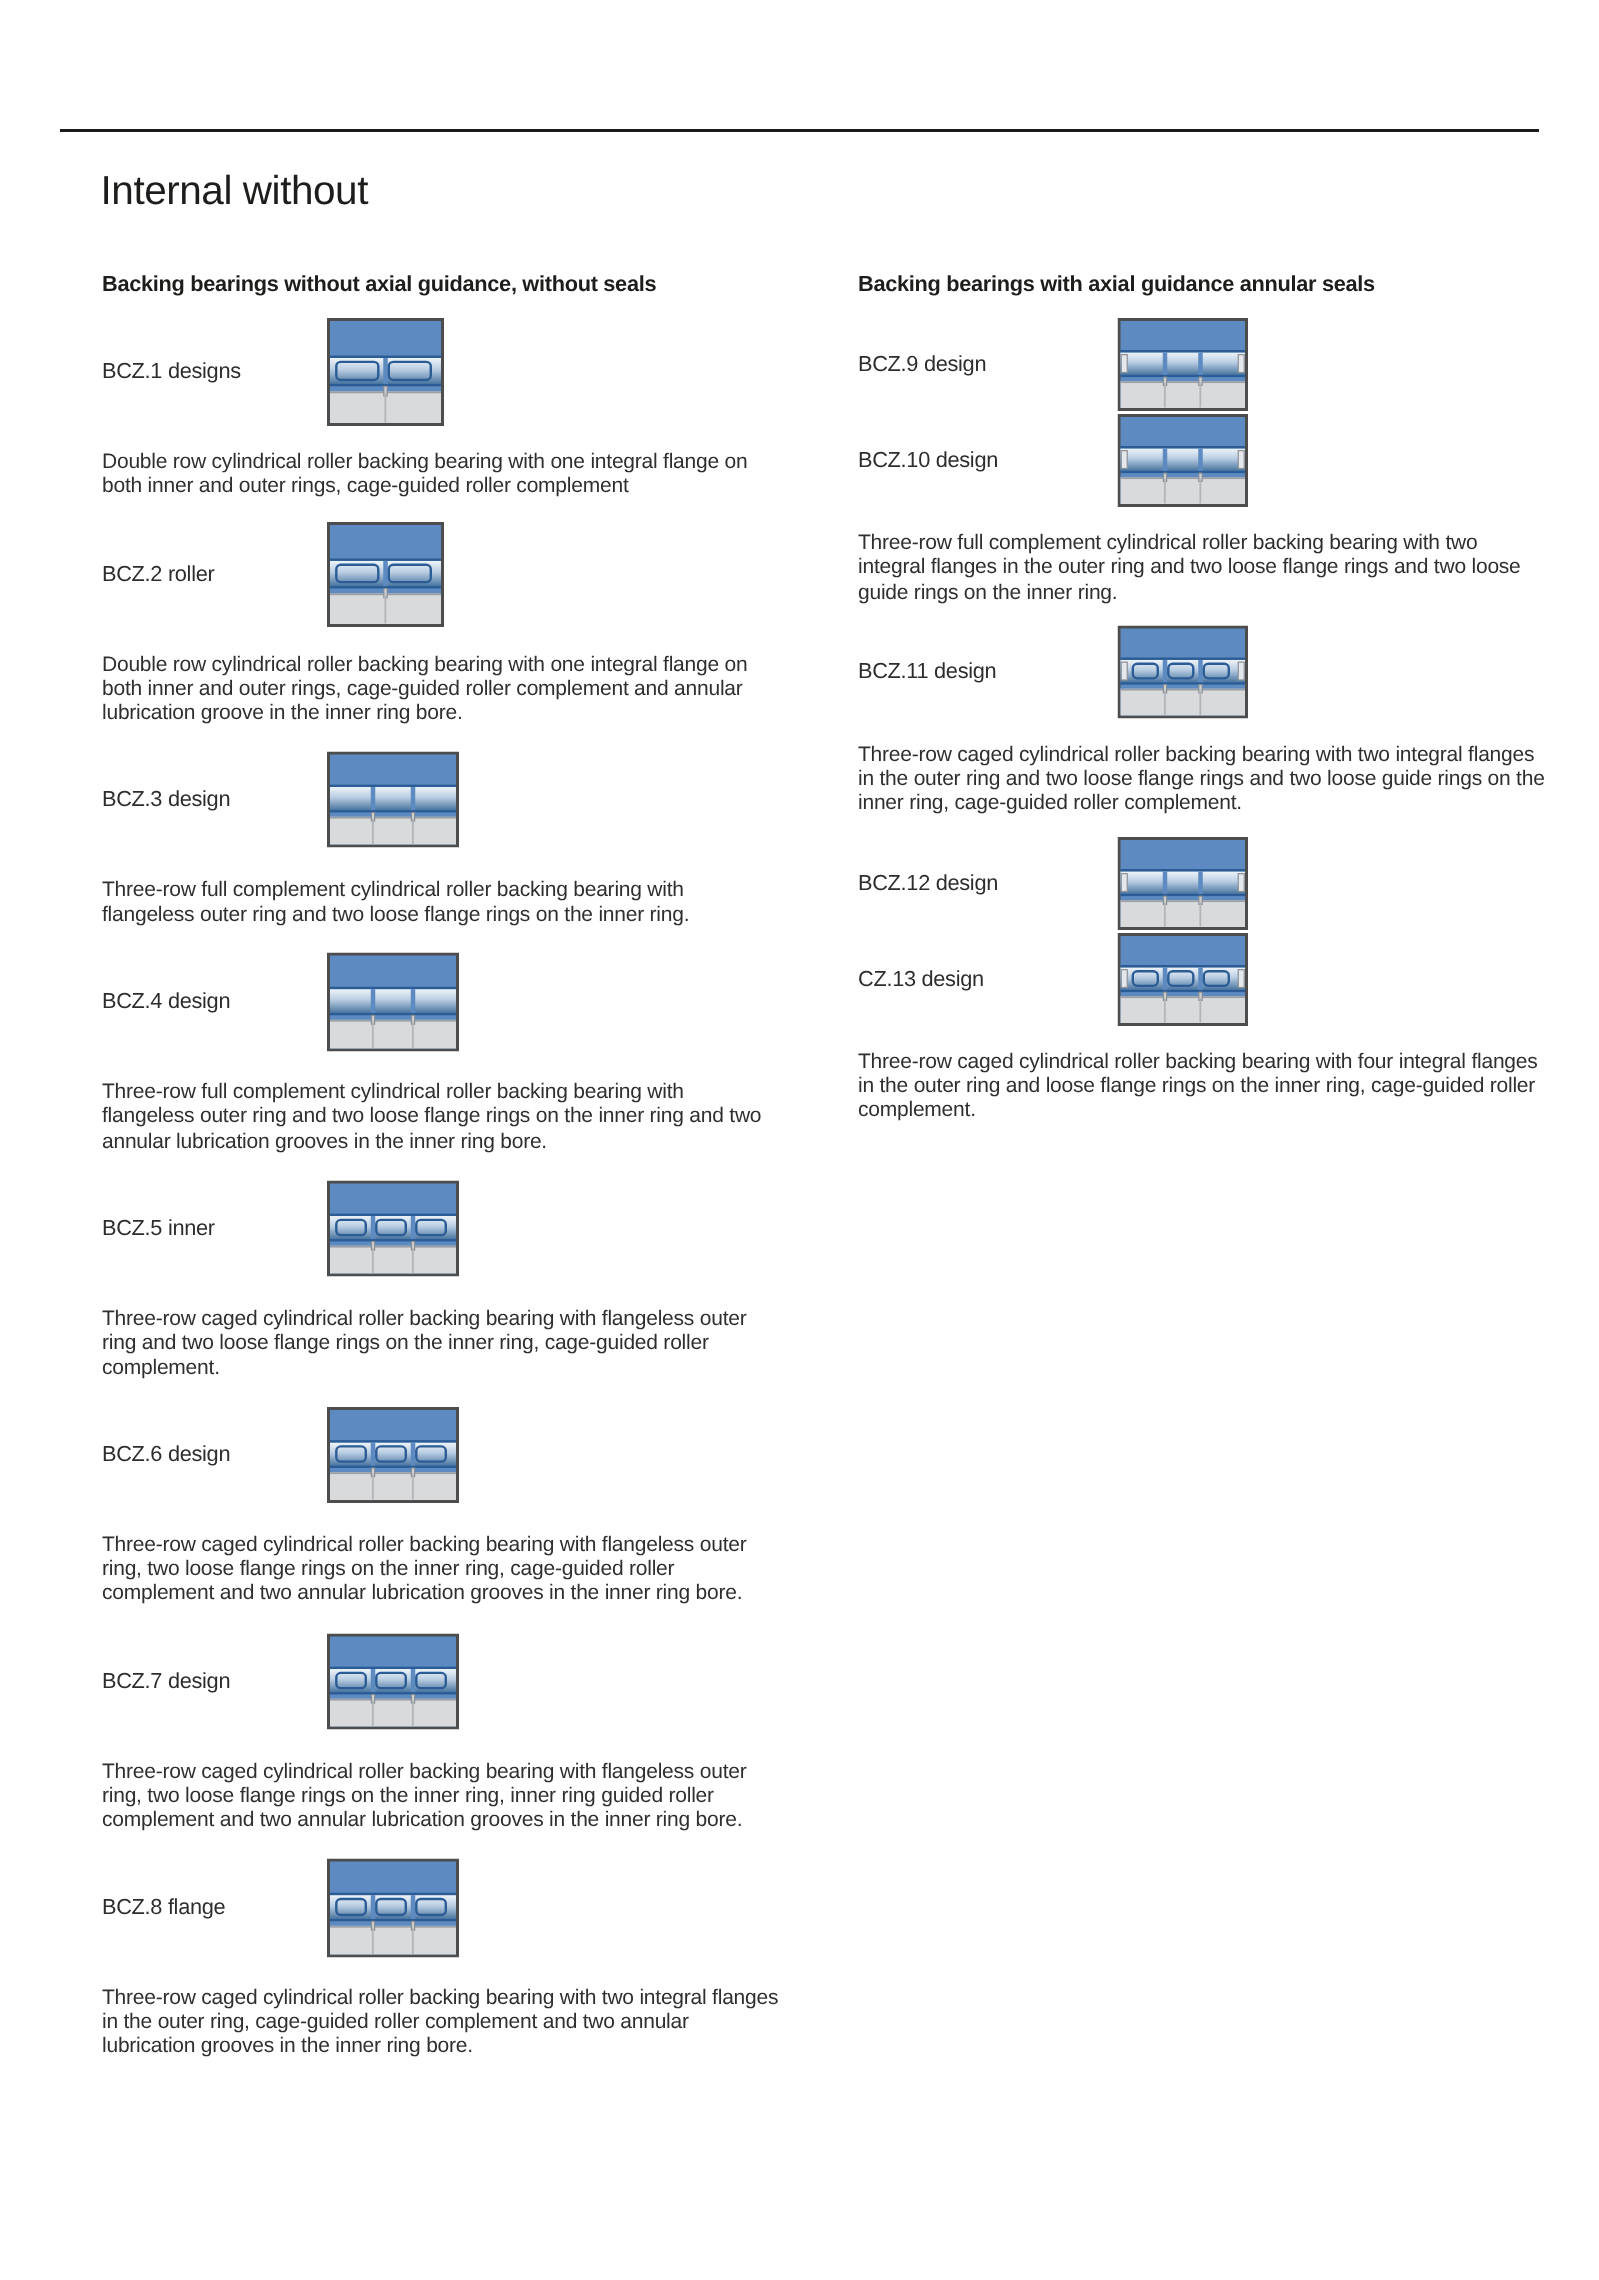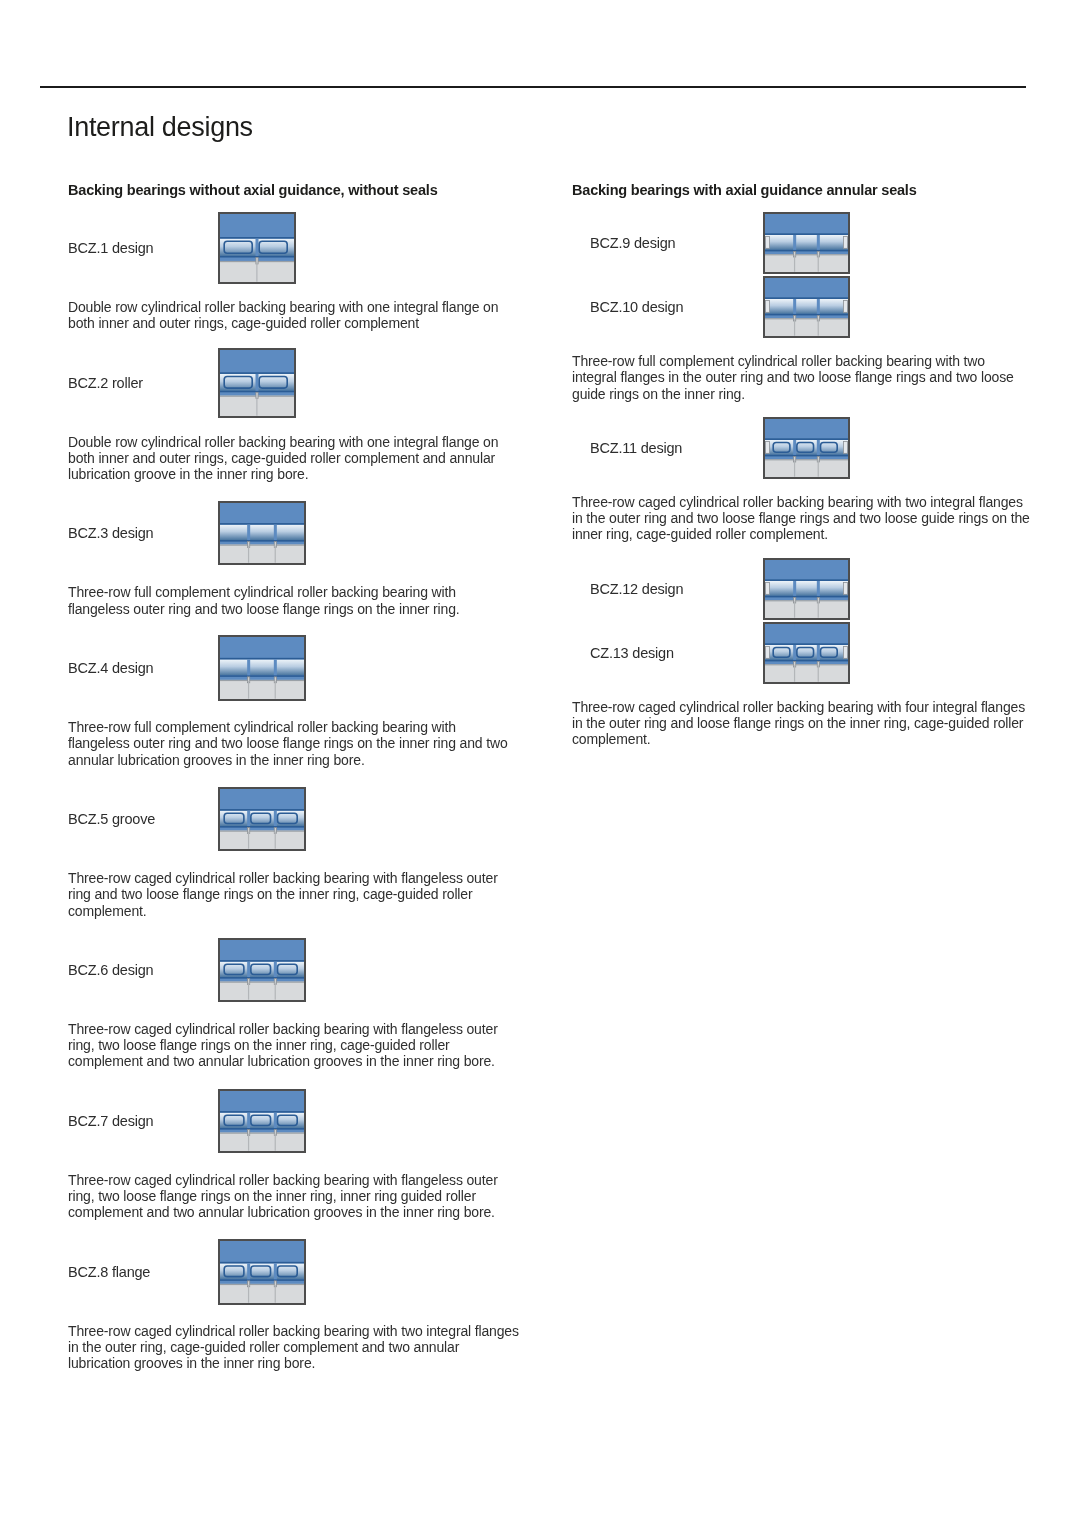--- a/index.html
+++ b/index.html
@@ -17,47 +17,47 @@
   }
   .column{position:absolute;top:182px;}
   .column-left{left:68px;width:452px;}
   .column-right{left:572px;width:458px;}
   .col-header{
     font-size:14.5px;font-weight:bold;letter-spacing:-0.2px;color:#1d1d1b;
     margin:0 0 12px 0;line-height:17px;
   }
   .design-row{display:flex;align-items:center;}
   .column-left .design-row{min-height:74px;}
-  .column-right .design-row{min-height:64px;margin-left:18px;}
+  .column-right .design-row{min-height:64px;}
   .design-label{
     font-size:14.5px;letter-spacing:-0.2px;color:#2d2d2d;flex:0 0 auto;
   }
   .column-left .design-label{width:150px;}
   .column-right .design-label{width:173px;}
   .design-figure{flex:0 0 auto;line-height:0;}
   .design-desc{
     font-size:14px;line-height:16.3px;letter-spacing:-0.15px;color:#2f2f2f;
     margin:14px 0 14px 0;
   }
   .column-left .design-desc{max-width:452px;}
   .column-right .design-desc{max-width:458px;}
 </style>
 </head>
 <body>
 
 <div class="top-rule"></div>
 
-<h1 class="page-title">Internal designs</h1>
+<h1 class="page-title">Internal without</h1>
 
 <div class="column column-left">
   <p class="col-header">Backing bearings without axial guidance, without seals</p>
 
   <div>
     <div class="design-row">
-      <span class="design-label">BCZ.1 design</span>
+      <span class="design-label">BCZ.1 designs</span>
       <span class="design-figure"><svg width="78" height="72" viewBox="0 0 78 72">
             <defs>
               <linearGradient id="rg0" x1="0" y1="0" x2="0" y2="1">
                 <stop offset="0" stop-color="#eef4f9"></stop>
                 <stop offset="0.45" stop-color="#b9cde2"></stop>
                 <stop offset="1" stop-color="#49759f"></stop>
               </linearGradient>
             </defs>
             <rect x="1" y="1" width="76" height="70" fill="#5d8bc1" stroke="#4d4d4d" stroke-width="2"></rect>
             <rect x="2" y="48.96" width="74" height="21.04" fill="#d8dadc"></rect>
@@ -153,21 +153,21 @@
             <rect x="55.833333333333336" y="24.419999999999998" width="3" height="15.84" fill="#5d8bc1"></rect>
             <rect x="56.233333333333334" y="41.86" width="2.2" height="5.9399999999999995" fill="#cdd0d3" stroke="#85898d" stroke-width="0.7"></rect>
             <rect x="56.63333333333333" y="46.080000000000005" width="1.2" height="17.619999999999997" fill="#b3b6b9"></rect>
           </svg></span>
     </div>
     <p class="design-desc">Three-row full complement cylindrical roller backing bearing with flangeless outer ring and two loose flange rings on the inner ring and two annular lubrication grooves in the inner ring bore.</p>
   </div>
 
   <div>
     <div class="design-row">
-      <span class="design-label">BCZ.5 groove</span>
+      <span class="design-label">BCZ.5 inner</span>
       <span class="design-figure"><svg width="88" height="64" viewBox="0 0 88 64">
             <defs>
               <linearGradient id="rg4" x1="0" y1="0" x2="0" y2="1">
                 <stop offset="0" stop-color="#eef4f9"></stop>
                 <stop offset="0.45" stop-color="#b9cde2"></stop>
                 <stop offset="1" stop-color="#49759f"></stop>
               </linearGradient>
             </defs>
             <rect x="1" y="1" width="86" height="62" fill="#5d8bc1" stroke="#4d4d4d" stroke-width="2"></rect>
             <rect x="2" y="43.52" width="84" height="18.479999999999997" fill="#d8dadc"></rect>

